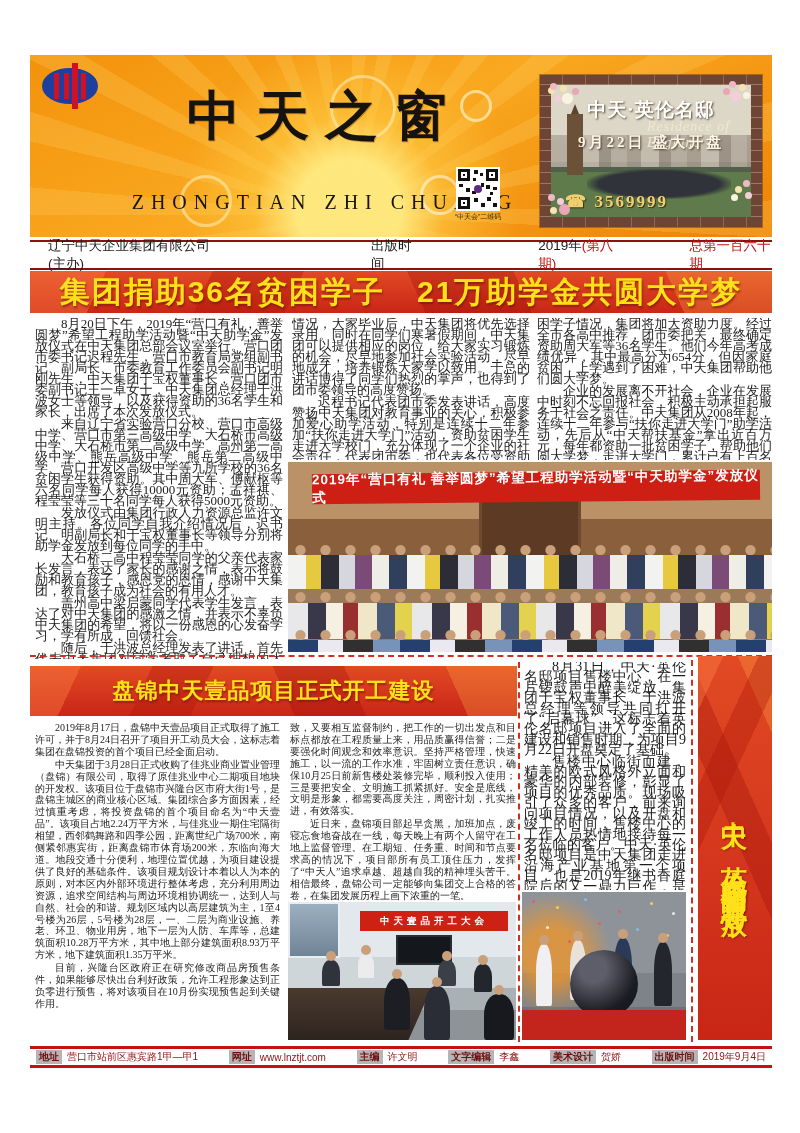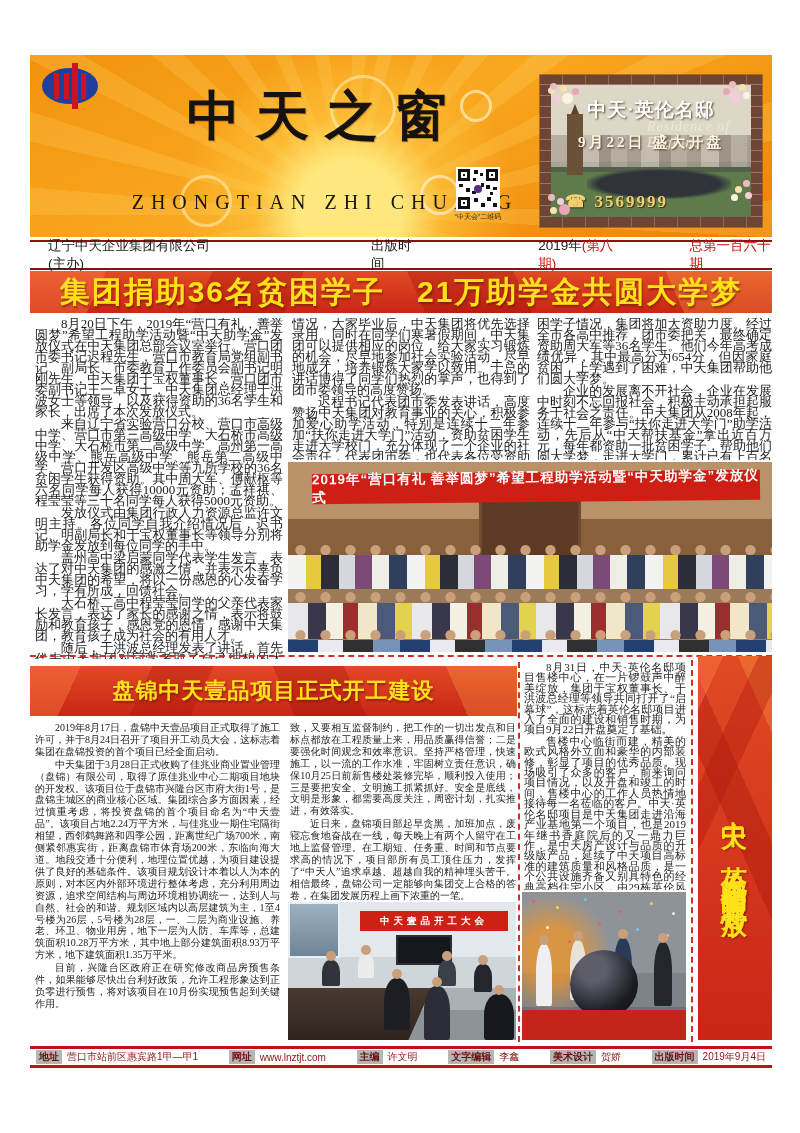--- a/index.html
+++ b/index.html
@@ -76,21 +76,21 @@
     display:flex;align-items:center;justify-content:center;
     color:#ffe11a;font-size:22px;font-weight:900;letter-spacing:1px;font-family:"Liberation Sans",sans-serif;
     text-shadow:1px 2px 2px rgba(110,20,5,.6);}
 
   
   .col{position:absolute;overflow:hidden;text-align:justify;}
   .col p{margin:0 0 1px 0;text-indent:2em;}
   .col p.cont{text-indent:0;}
   .a1{font-size:13px;line-height:11px;}
   .a2{font-size:10px;line-height:11.9px;}
-  .a3{font-size:11px;line-height:10.4px;}
+  .a3{font-size:14px;line-height:10.4px;}
   .a1c1{left:35px;top:318px;width:248px;height:341px;}
   .a1c2{left:292px;top:318px;width:238px;height:142px;}
   .a1c3{left:537px;top:318px;width:235px;height:142px;}
   .a2c1{left:35px;top:722px;width:245px;height:320px;}
   .a2c2{left:290px;top:722px;width:226px;height:180px;}
   .a3c{left:524px;top:662px;width:162px;height:228px;}
   .byline{text-align:right;font-weight:bold;text-indent:0 !important;}
 
   
   .photo1{position:absolute;left:288px;top:462px;width:484px;height:190px;overflow:hidden;
@@ -244,22 +244,22 @@
     <span class="yr"><span>2019年</span><span class="red">(第八期)</span></span>
     <span class="total">总第一百六十期</span>
   </div>
 
   <div class="headline1 banner-red">集团捐助36名贫困学子　21万助学金共圆大学梦</div>
 
   <div class="col a1 a1c1">
     <p>8月20日下午，2019年“营口有礼，善举圆梦”希望工程助学活动暨“中天助学金”发放仪式在中天集团总部会议室举行。营口团市委书记迟程先生，营口市教育局党组副书记、副局长、市委教育工作委员会副书记明刚先生，中天集团于宝权董事长，营口团市委副书记王一卓女士，中天集团总经理于洪波女士等领导，以及获得资助的36名学生和家长，出席了本次发放仪式。</p>
     <p>来自辽宁省实验营口分校、营口市高级中学、营口市第三高级中学、大石桥市高级中学、大石桥市第二高级中学、高州第一高级中学、熊岳高级中学、熊岳第二高级中学、营口开发区高级中学等九所学校的36名贫困学生获得资助。其中周大军、傅献枢等六名同学每人获得10000元资助；孟祥祺、程莹莹等三十名同学每人获得5000元资助。</p>
     <p>发放仪式由集团行政人力资源总监许文明主持。各位同学自我介绍情况后，迟书记、明副局长和于宝权董事长等领导分别将助学金发放到每位同学的手中。</p>
+    <p>大石桥二高中程莹莹同学的父亲代表家长发言，表达了家长的感谢之情，表示将鼓励和教育孩子，感恩党的恩情，感谢中天集团，教育孩子成为社会的有用人才。</p>
     <p>盖州高中梁启蒙同学代表学生发言，表达了对中天集团的感激之情，并表示不辜负中天集团的希望，将以一份感恩的心发奋学习，学有所成，回馈社会。</p>
-    <p>大石桥二高中程莹莹同学的父亲代表家长发言，表达了家长的感谢之情，表示将鼓励和教育孩子，感恩党的恩情，感谢中天集团，教育孩子成为社会的有用人才。</p>
     <p>随后，于洪波总经理发表了讲话，首先代表中天集团对同学考取了自己理想的大学，送去了祝福。希望同学们志存高远，学有所成；惜时如金，发奋图强；严于律己，情趣高雅。要自强自立，发愤读书，勤奋学习，将来成为社会的有用人才。</p>
 
   </div>
   <div class="col a1 a1c2">
     <p class="cont">情况，大家毕业后，中天集团将优先选择录用。同时在同学们寒暑假期间，中天集团可以提供相应的岗位，给大家实习锻炼的机会，尽早地参加社会实验活动，尽早地成才，培养锻炼大家学以致用。于总的讲话博得了同学们热烈的掌声，也得到了团市委领导的高度赞扬。</p>
     <p>迟程书记代表团市委发表讲话，高度赞扬中天集团对教育事业的关心，积极参加爱心助学活动，特别是连续十二年参加“扶你走进大学门”活动，资助贫困学生走进大学校门，充分体现了一个企业的社会责任，代表团市委，也代表各位受资助的学习表示对中天集团的感谢。</p>
     <p>今年高考以后，于宝权董事长早早地提出要求，关注贫</p>
   </div>
   <div class="col a1 a1c3">
     <p class="cont">困学子情况，集团将加大资助力度。经过全市各高中推荐，团市委把关，最终确定资助周大军等36名学生。他们今年高考成绩优异，其中最高分为654分，但因家庭贫困，上学遇到了困难，中天集团帮助他们圆大学梦。</p>

